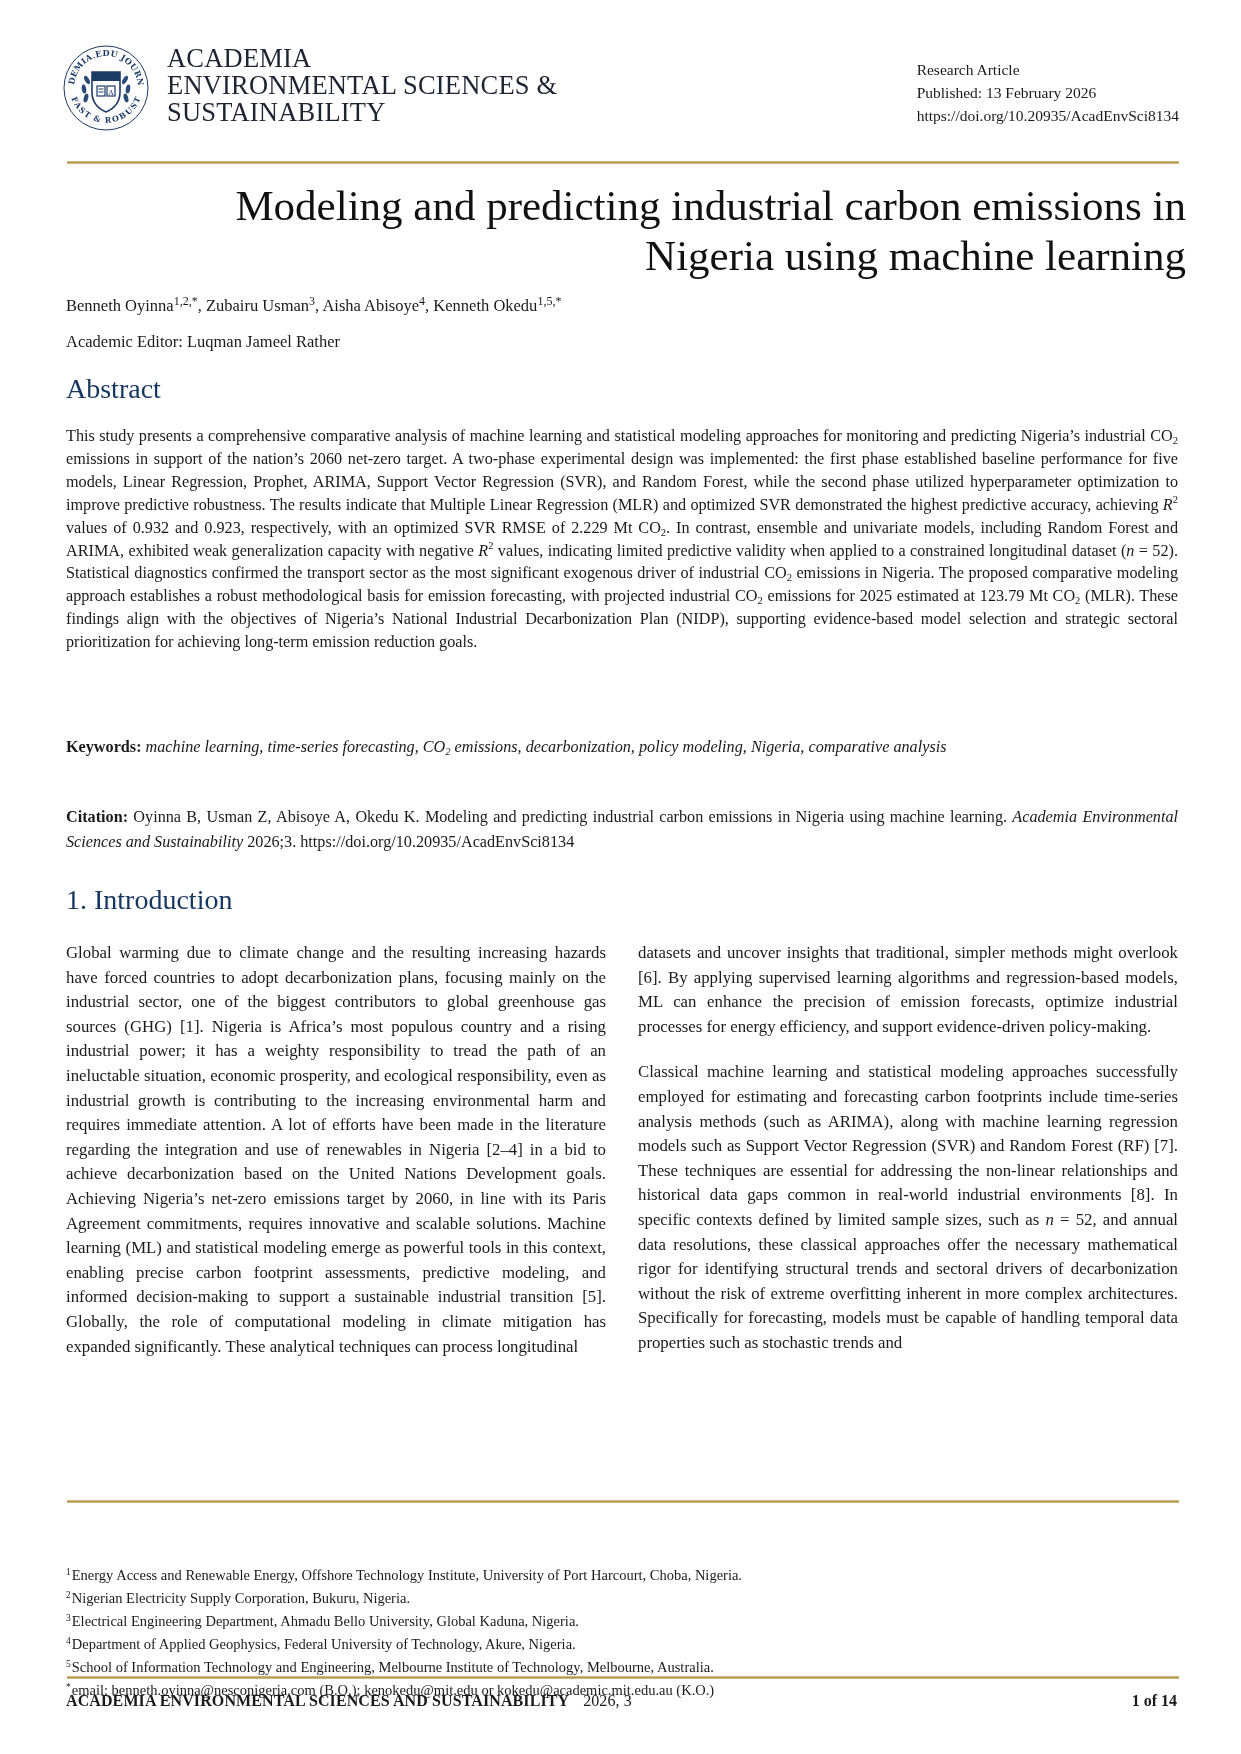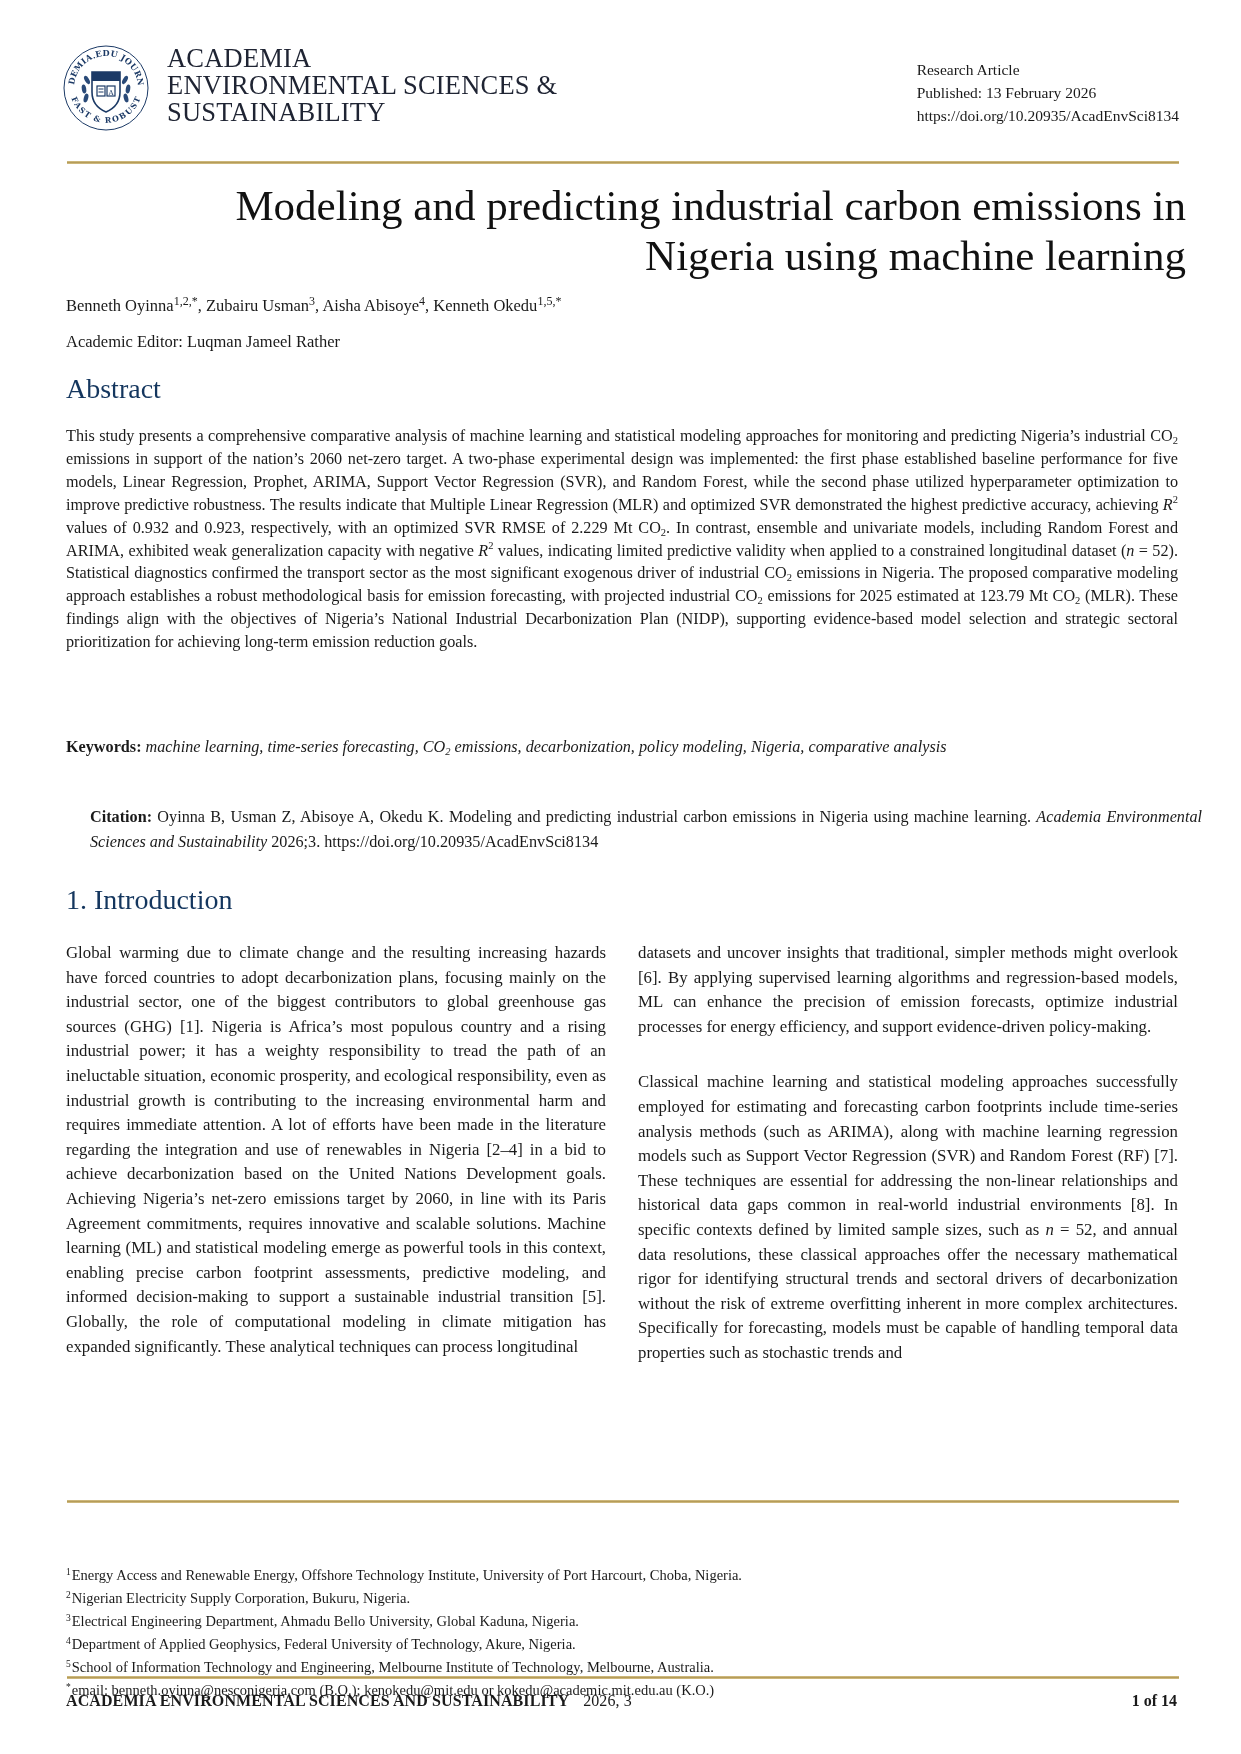--- a/index.html
+++ b/index.html
@@ -64,30 +64,30 @@
   sup.r { font-size: 10.5px; vertical-align: 7px; line-height: 0; }
 
   .keywords {
     left: 66px; top: 735px; width: 1112px;
     font-family: "Liberation Serif", serif;
     font-size: 16.2px; line-height: 25px; text-align: justify;
   }
   .citation {
     left: 66px; top: 805px; width: 1112px;
     font-family: "Liberation Serif", serif;
-    font-size: 16.2px; line-height: 25px; text-align: justify; margin-left: 24px;
+    font-size: 16.2px; line-height: 25px; text-align: justify;
   }
 
   .col {
     font-family: "Liberation Serif", serif;
     font-size: 16.8px; line-height: 24.6px;
     text-align: justify; hyphens: auto; color: #1a1a1a;
     width: 540px;
   }
-  .col p + p { margin-top: 31px; }
+  .col p + p { margin-top: 21px; }
 
   .affil {
     left: 66px; top: 1564px; width: 1112px;
     font-family: "Liberation Serif", serif;
     font-size: 14.5px; line-height: 23px;
   }
   .affil sup { font-size: 9.5px; vertical-align: 5px; line-height: 0; margin-right: 1px; }
 
   .footer-left {
     left: 66px; top: 1692px;

